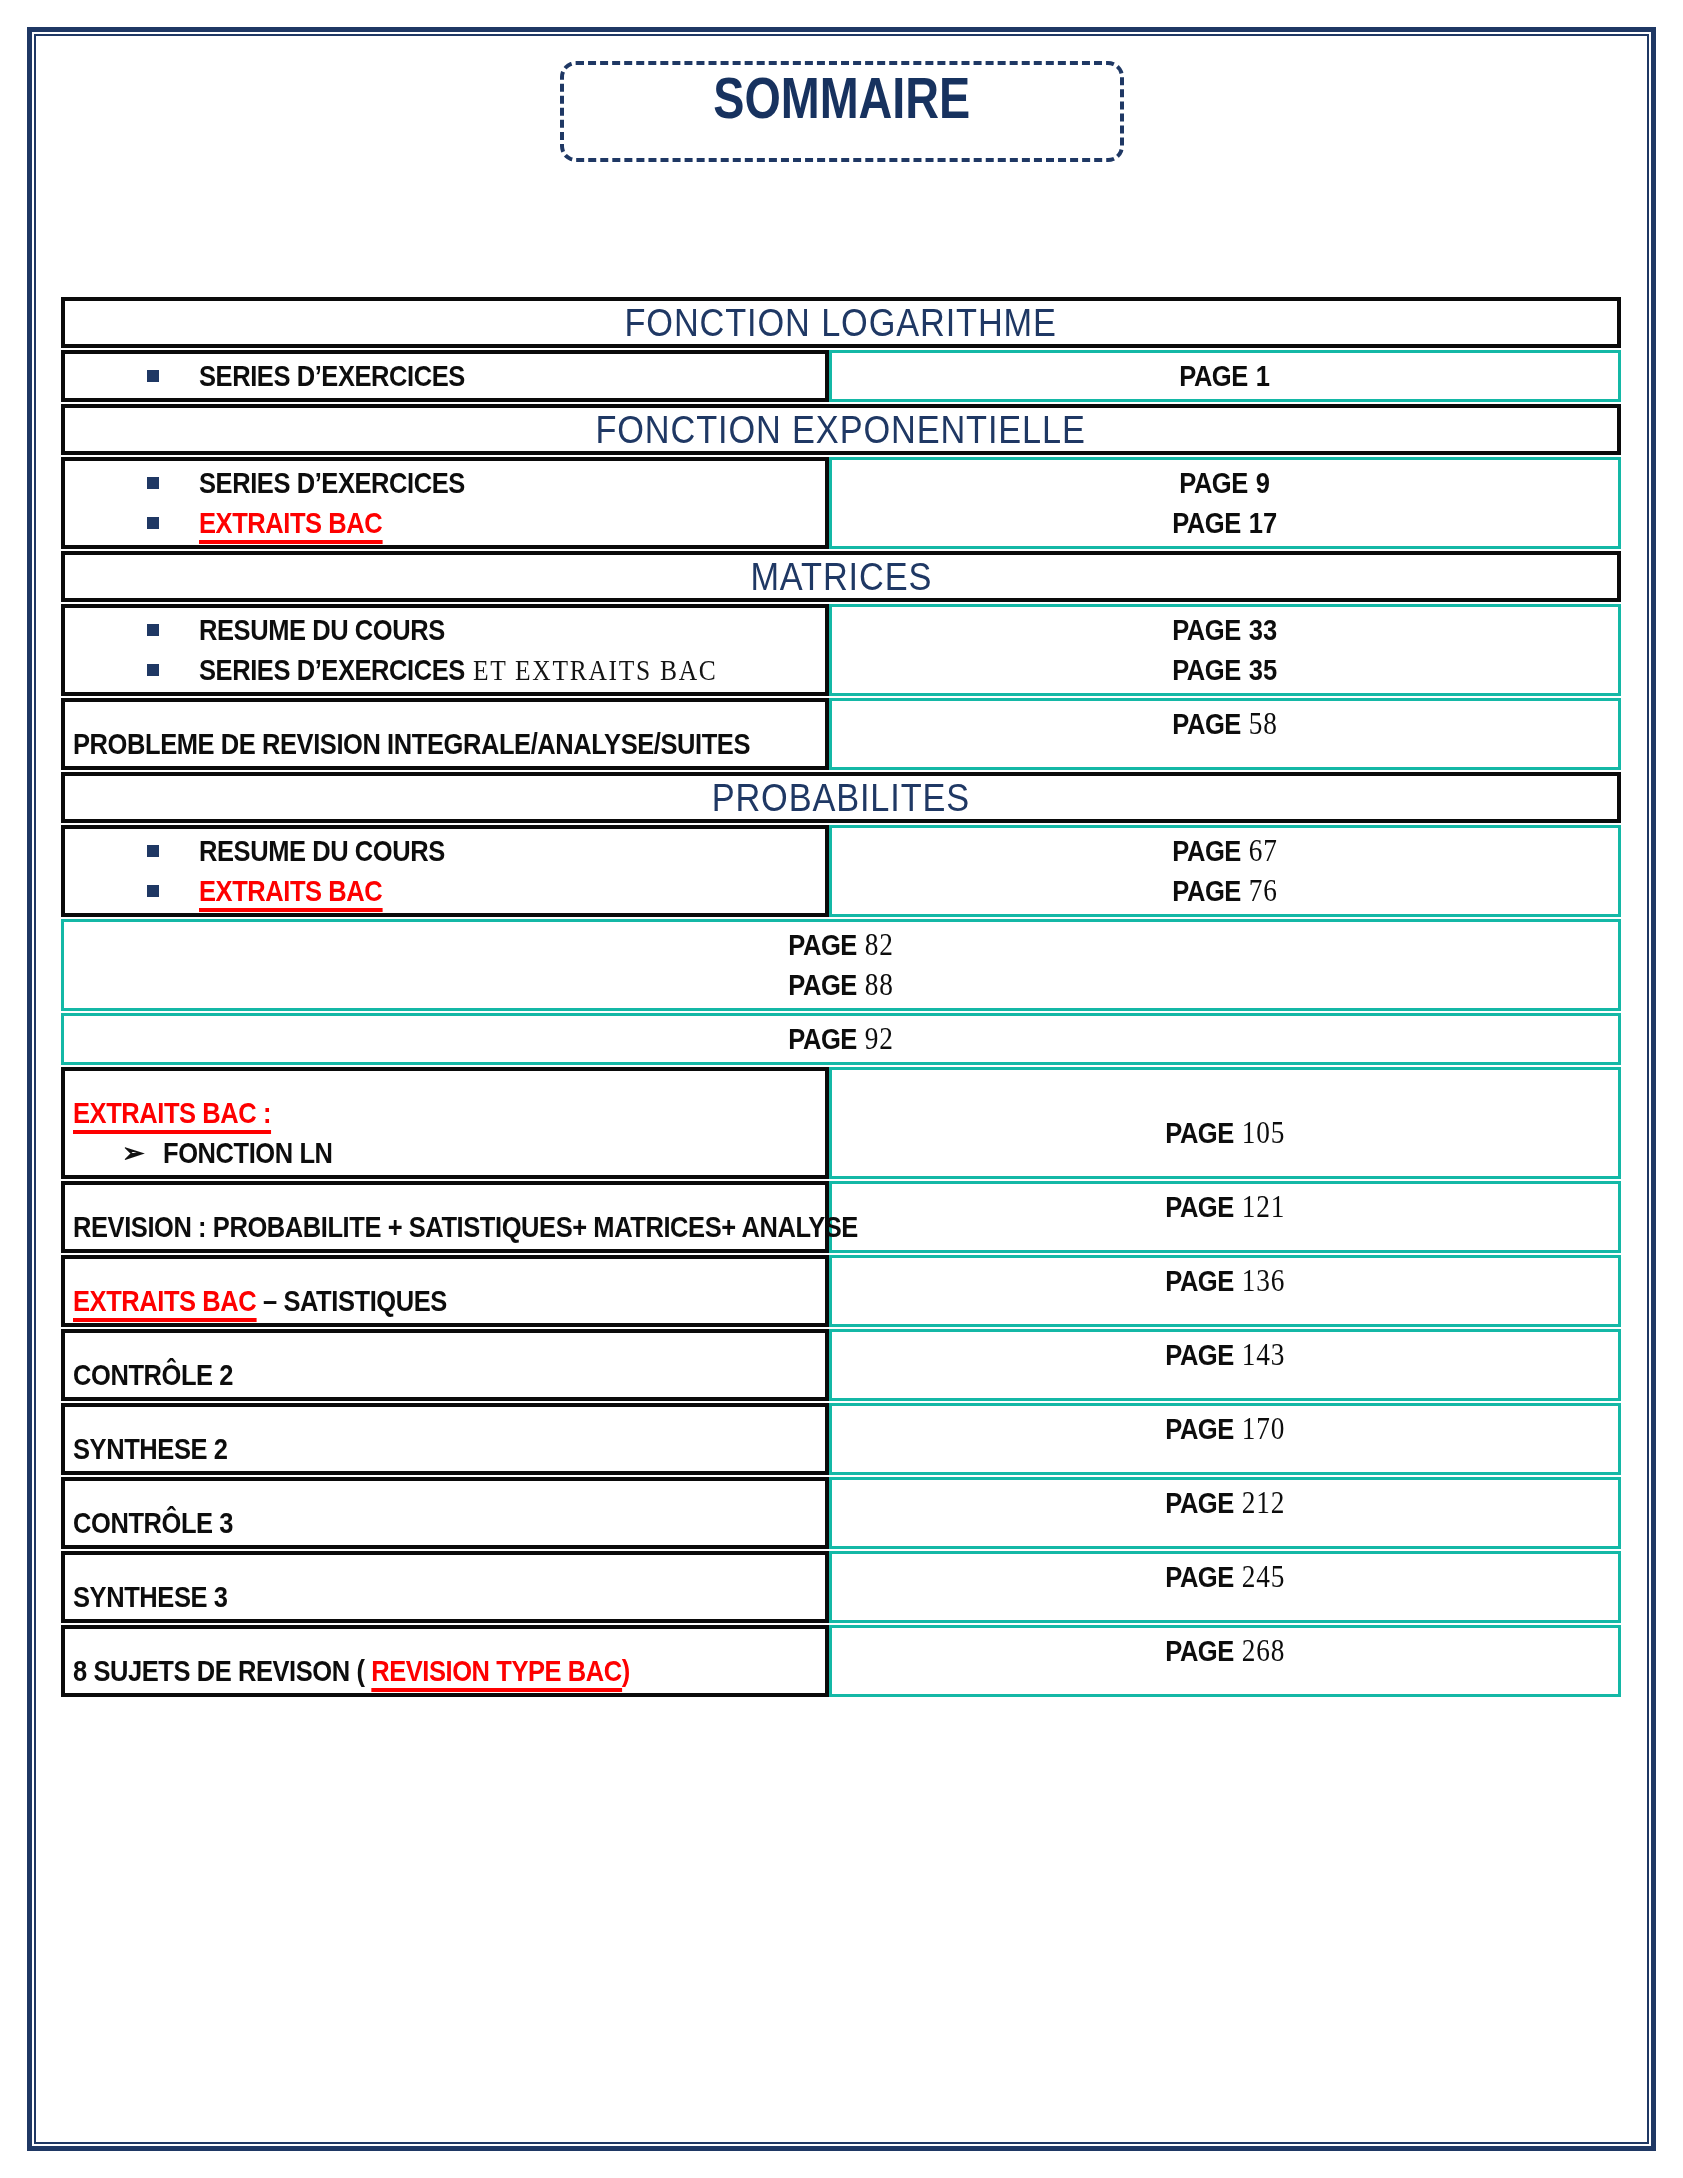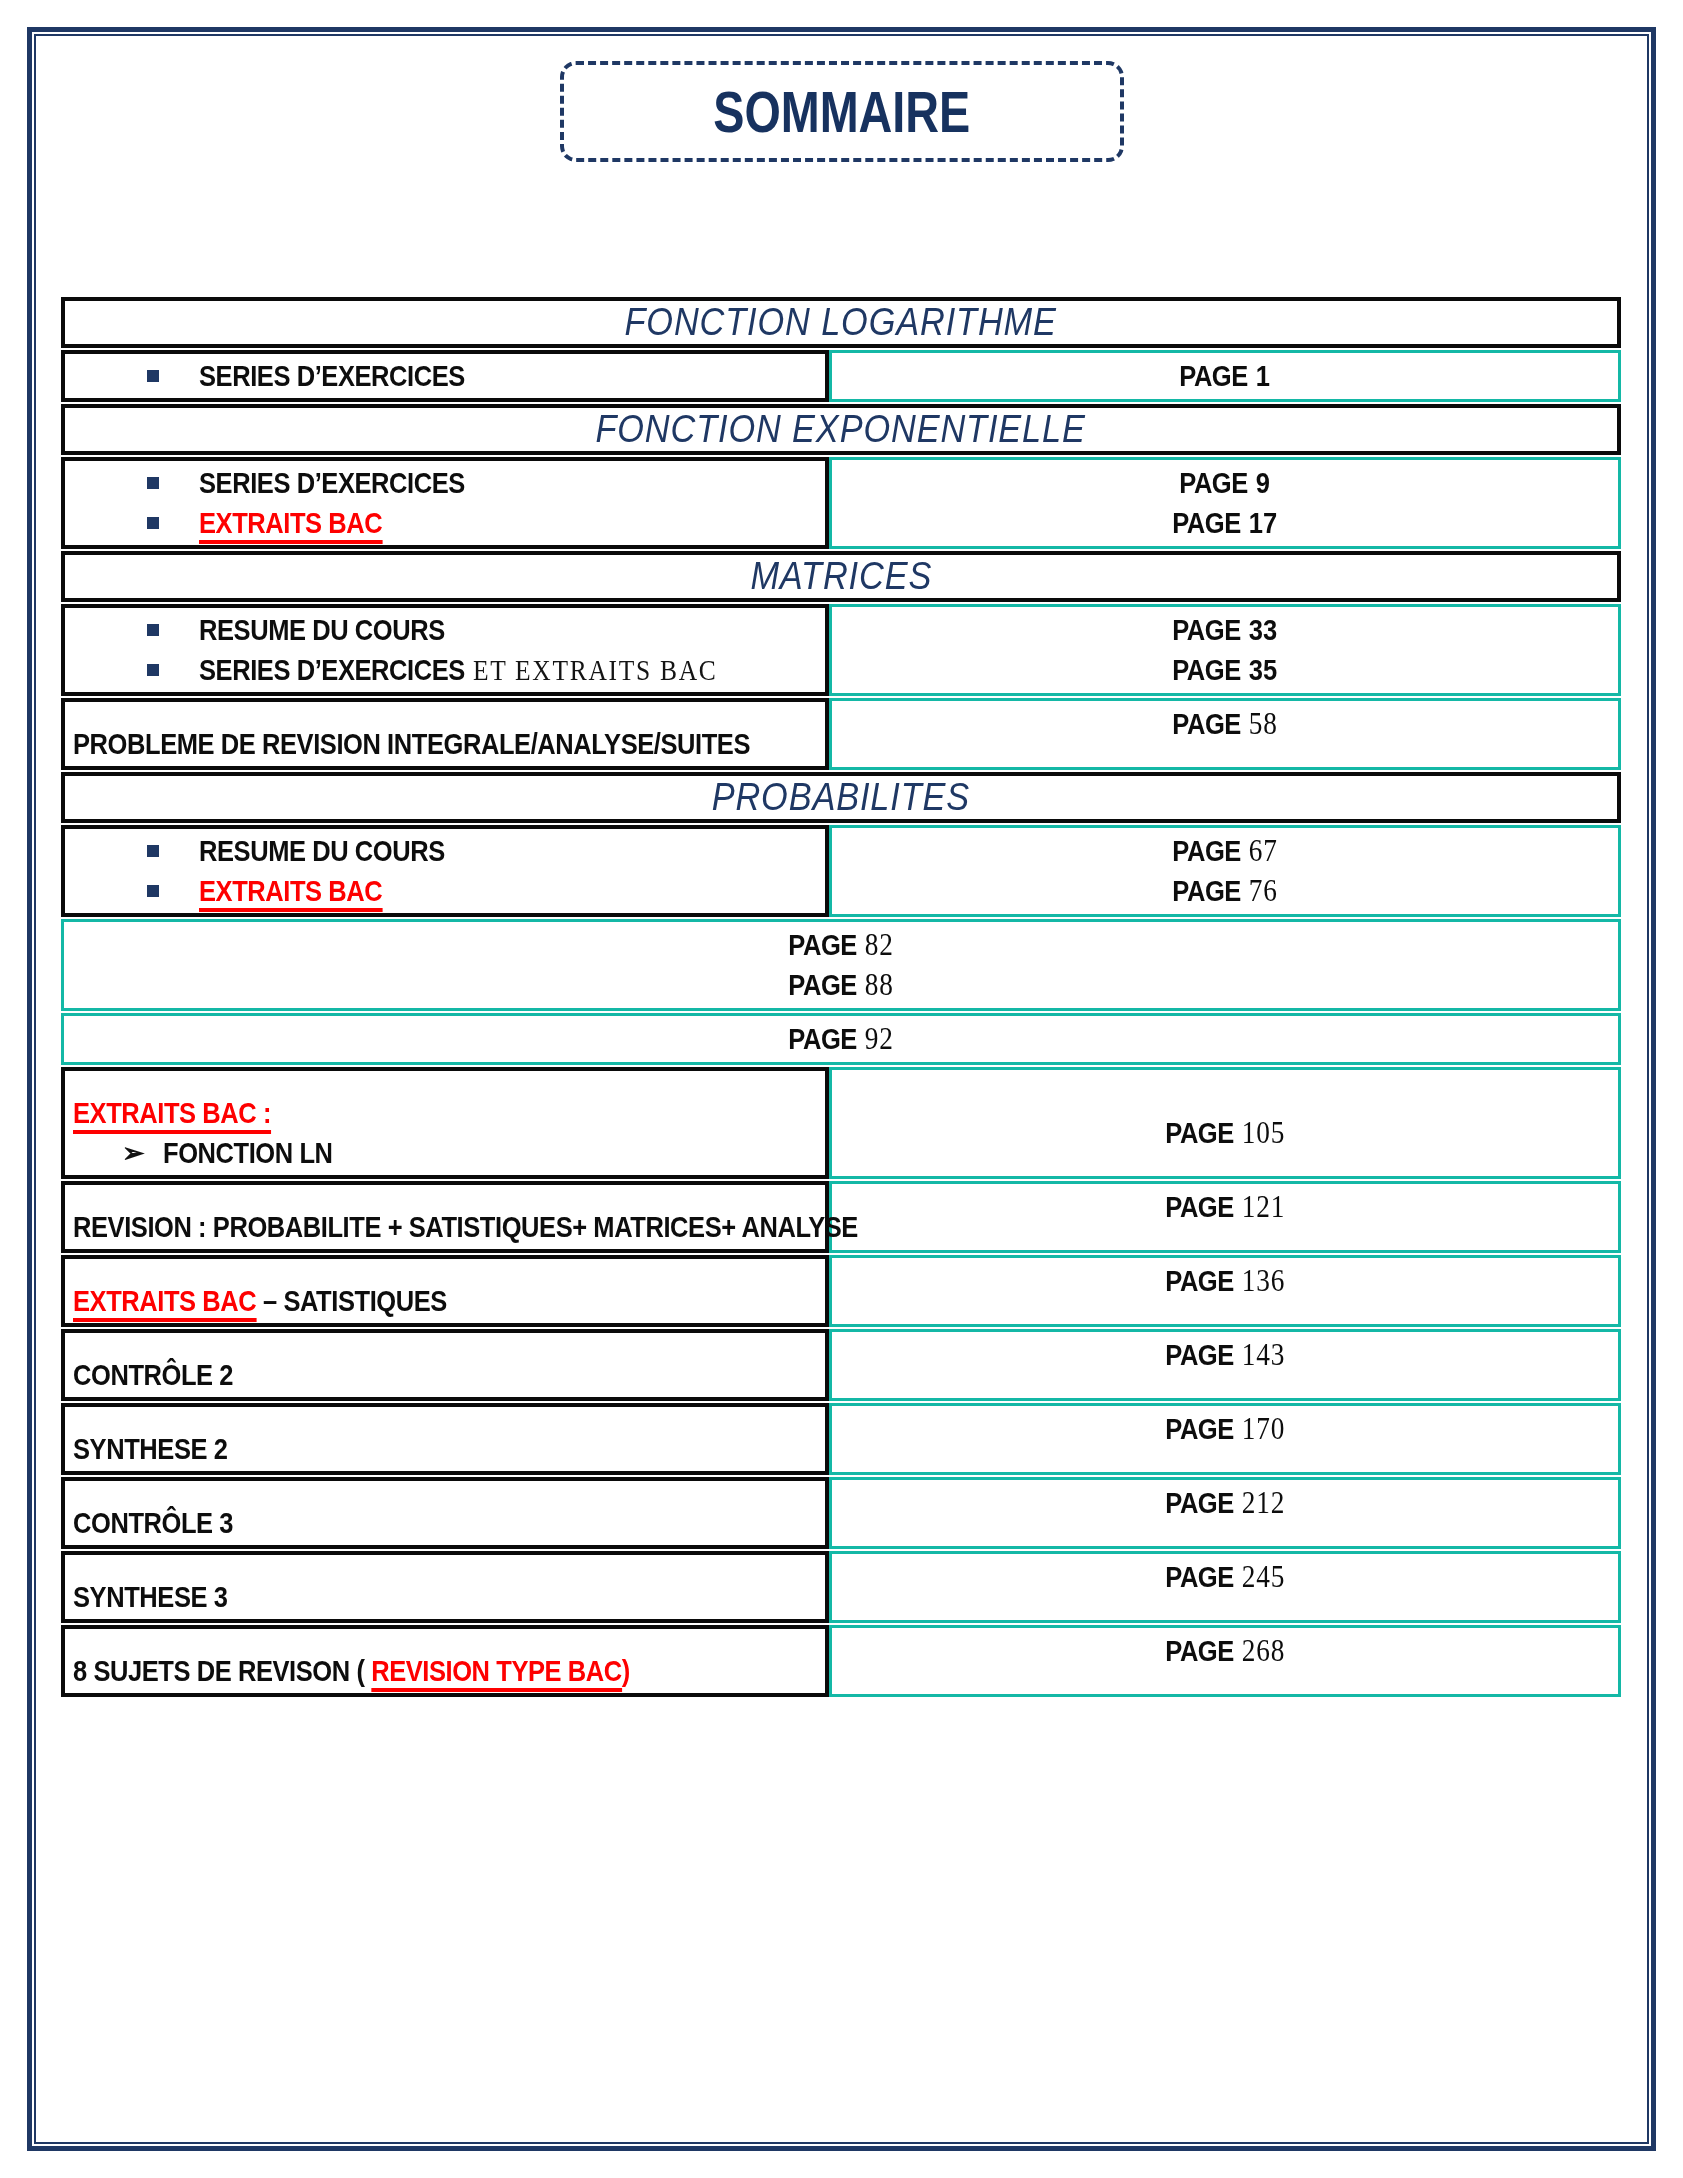--- a/index.html
+++ b/index.html
@@ -21,44 +21,43 @@
     border:2px solid #1f3864;
   }
   
   .title-box {
     position:absolute;
     top:61px; left:50%;
     transform:translateX(-50%);
     width:556px; height:93px;
     border:4px dashed #1f3864;
     border-radius:16px;
-    display:flex; align-items:center; justify-content:center;
+    display:flex; justify-content:center;
     background:#ffffff;
   }
   .title-text {
     font-size:57px;
     font-weight:bold;
     color:#17325f;
     letter-spacing:0px;
     transform:scaleX(0.82);
     white-space:nowrap;
   }
   
   #toc {
     position:absolute;
     left:61px; top:297px;
     width:1560px;
   }
   .row { display:flex; margin-bottom:2px; width:100%; box-sizing:border-box; }
   .header-row {
     border:4px solid #0a0a0a;
     height:51px;
-    align-items:flex-end; justify-content:center;
+    align-items:flex-start; justify-content:center;
     background:#ffffff;
-    font-style:italic;
   }
   .hdr {
     font-size:39px;
     font-weight:400;
     color:#1f3864;
     letter-spacing:1px;
     transform:scaleX(0.88);
     white-space:nowrap;
   }
   .cell { box-sizing:border-box; background:#ffffff; }

